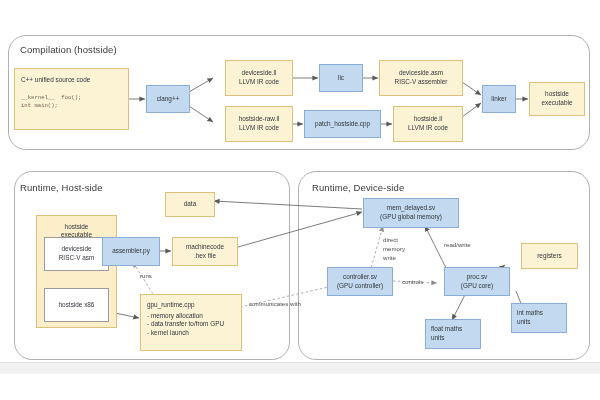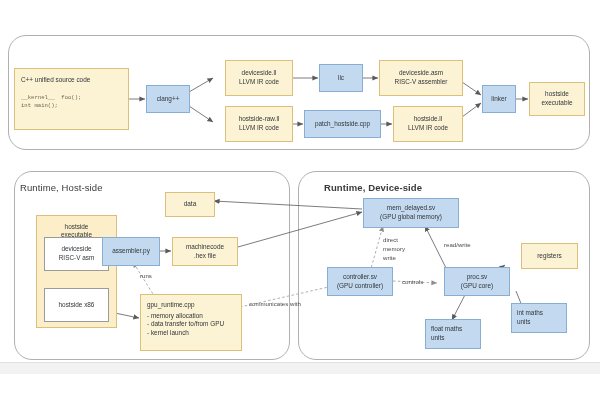--- a/index.html
+++ b/index.html
@@ -38,26 +38,27 @@
     position:absolute;font-size:6.1px;color:#4a4a4a;line-height:1.3;white-space:nowrap;
   }
   .footer-strip{position:absolute;left:0;top:362px;width:600px;height:11px;background:#f2f2f2;border-top:1px solid #e0e0e0;}
 </style>
 </head>
 <body>
 
 <div id="canvas">
 
   <div class="panel" style="left:8px;top:35px;width:580px;height:113px;"></div>
+  <div class="panel-title" style="left:20px;top:44px;">Compilation (hostside)</div>
 
   <div class="panel" style="left:14px;top:171px;width:274px;height:187px;"></div>
   <div class="panel-title" style="left:20px;top:182px;">Runtime, Host-side</div>
 
   <div class="panel" style="left:298px;top:171px;width:290px;height:187px;"></div>
-  <div class="panel-title" style="left:324px;top:182px;font-weight:bold;">Runtime, Device-side</div>
+  <div class="panel-title" style="left:312px;top:182px;">Runtime, Device-side</div>
 
   <svg id="wires" viewBox="0 0 600 400">
     <defs>
       <marker id="ah" markerWidth="7" markerHeight="7" refX="5.6" refY="2.6" orient="auto" markerUnits="userSpaceOnUse">
         <path d="M0,0 L5.8,2.6 L0,5.2 z" fill="#5a5a5a"></path>
       </marker>
       <marker id="ahd" markerWidth="7" markerHeight="7" refX="5.6" refY="2.6" orient="auto" markerUnits="userSpaceOnUse">
         <path d="M0,0 L5.8,2.6 L0,5.2 z" fill="#8d8d8d"></path>
       </marker>
     </defs>

